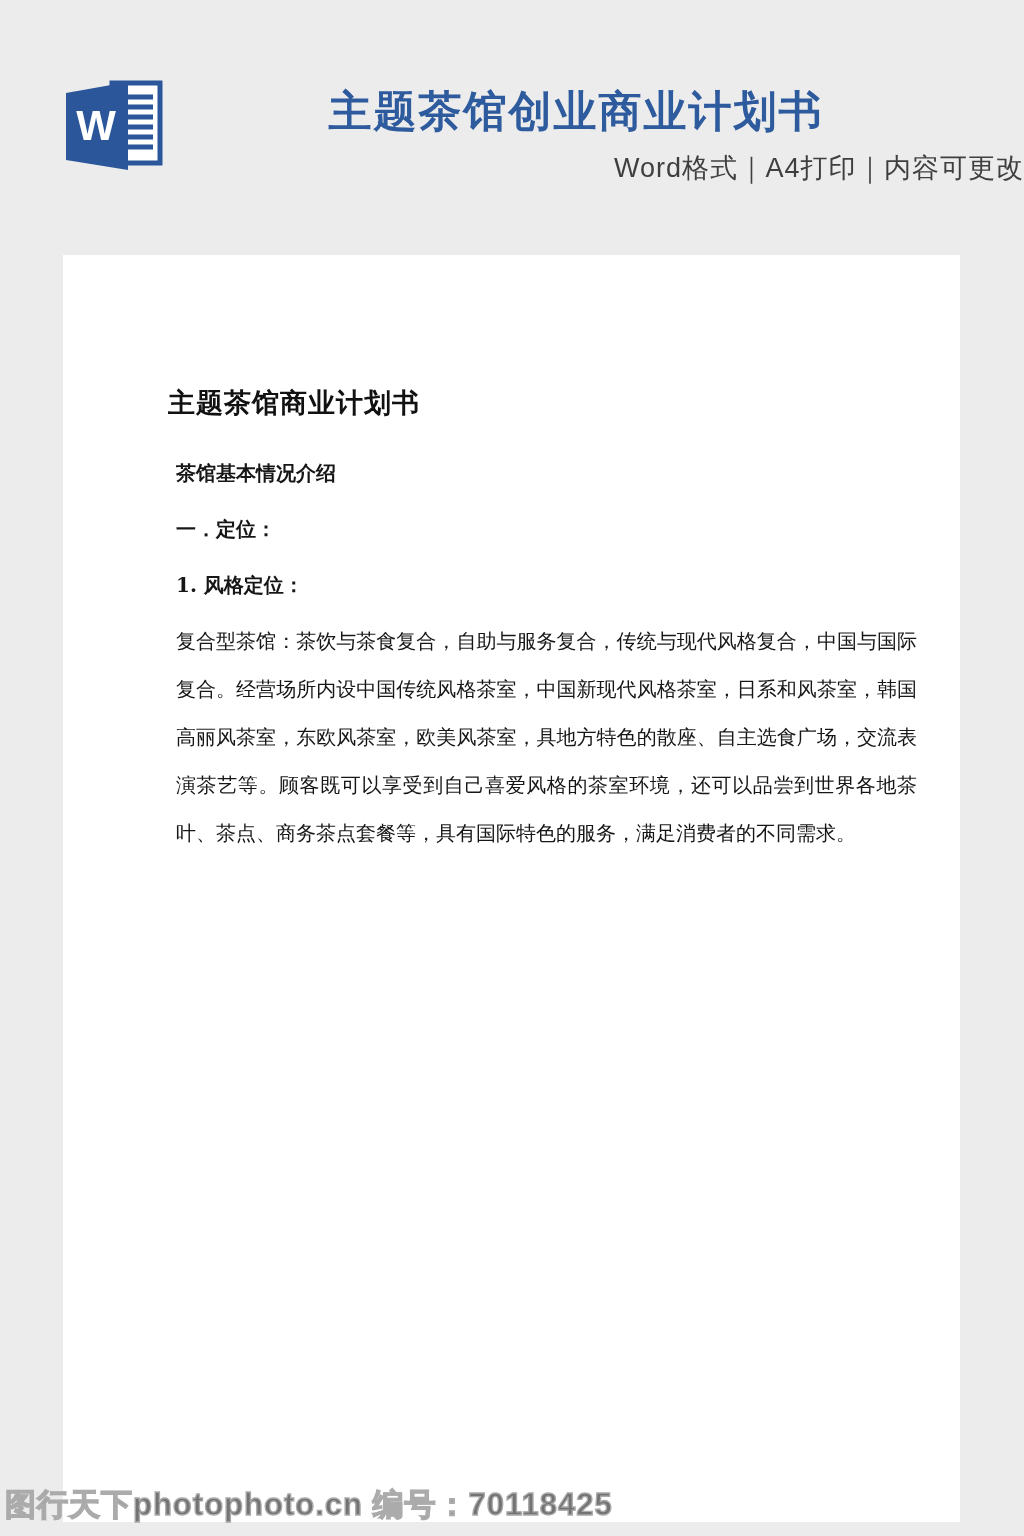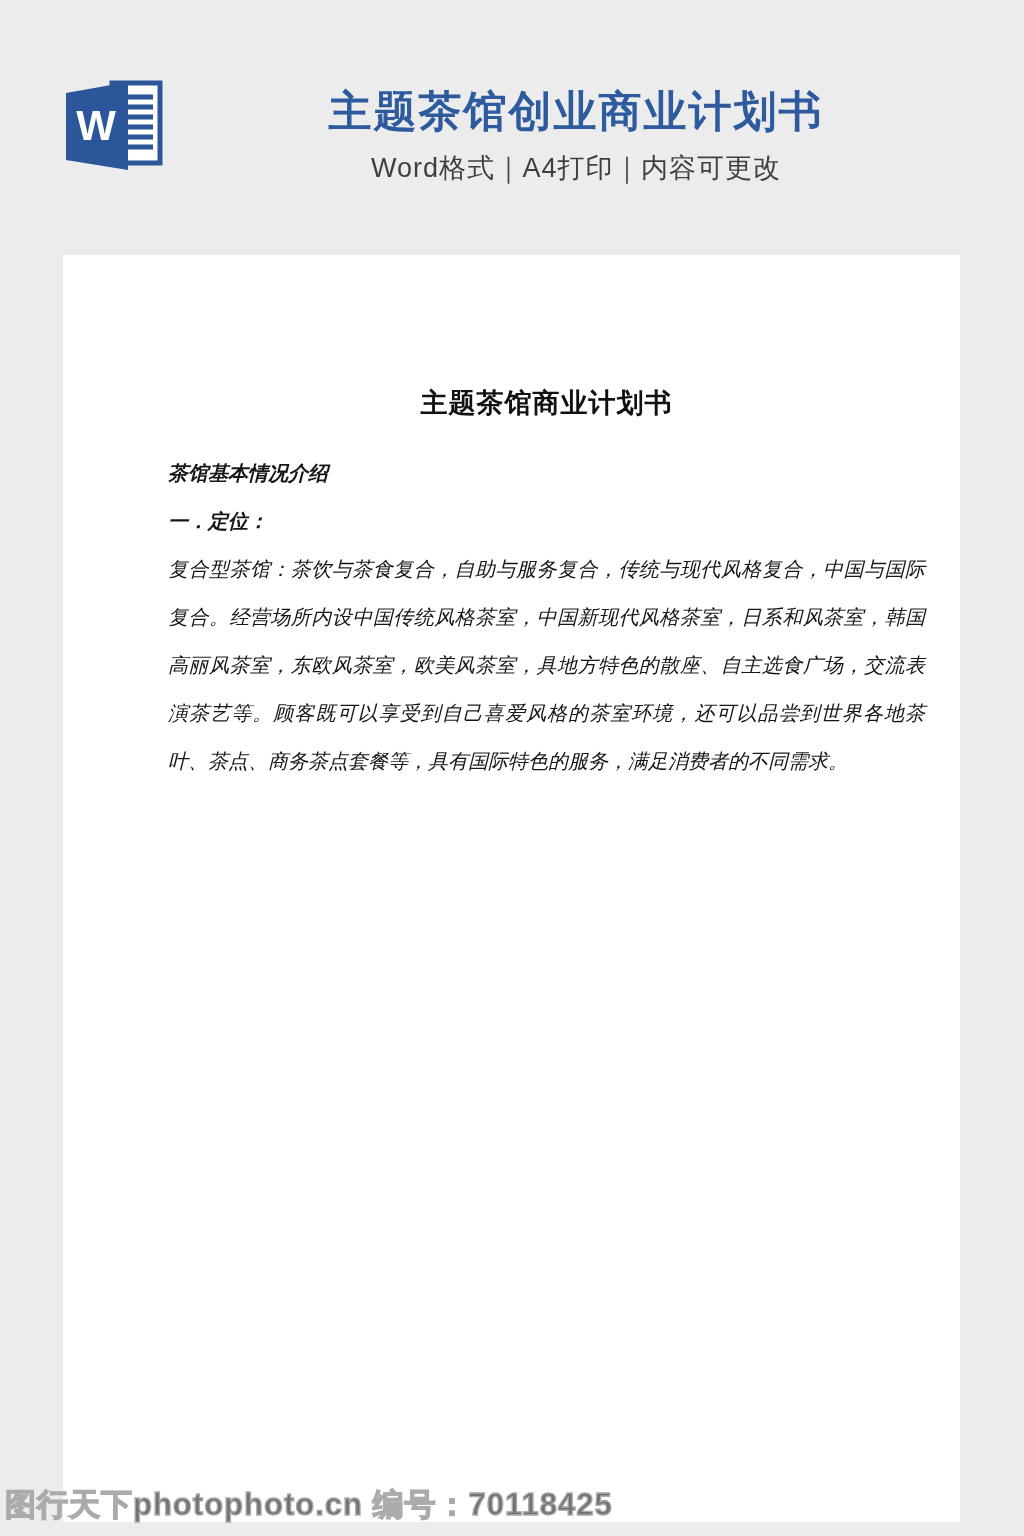--- a/index.html
+++ b/index.html
@@ -34,45 +34,45 @@
     font-weight: bold;
     letter-spacing: 2px;
     color: #2e5b9e;
     line-height: 1.1;
   }
   .header-subtitle {
     margin-top: 15px;
     font-size: 27px;
     color: #3f3f3f;
     letter-spacing: 1px;
+    text-align: right;
   }
 
   
   .page {
     position: absolute;
     left: 63px; top: 255px;
     width: 897px; height: 1267px;
     background: #ffffff;
     padding: 130px 35px 0 105px;
   }
   .doc-title {
-    text-align: center;
     font-size: 27px;
     font-weight: bold;
     color: #111111;
     margin-bottom: 28px;
     letter-spacing: 1px;
   }
   .doc-body {
     font-size: 20px;
     line-height: 48px;
     color: #161616;
     text-align: justify;
   }
-  .doc-body p { margin: 0; font-style: italic; }
+  .doc-body p { margin: 8px; }
   .doc-heading { font-weight: bold; }
   .indent { text-indent: 2em; }
 
   
   .watermark {
     position: absolute;
     left: 5px; bottom: 10px;
     font-family: "Liberation Sans", "DejaVu Sans", sans-serif;
     font-size: 31px;
     font-weight: bold;
@@ -107,17 +107,18 @@
     <div class="header-title">主题茶馆创业商业计划书</div>
     <div class="header-subtitle">Word格式｜A4打印｜内容可更改</div>
   </div>
 </div>
 
 <div class="page">
   <div class="doc-title">主题茶馆商业计划书</div>
   <div class="doc-body">
     <p class="doc-heading">茶馆基本情况介绍</p>
     <p class="doc-heading">一．定位：</p>
+    <p class="doc-heading">1. 风格定位：</p>
     <p>复合型茶馆：茶饮与茶食复合，自助与服务复合，传统与现代风格复合，中国与国际复合。经营场所内设中国传统风格茶室，中国新现代风格茶室，日系和风茶室，韩国高丽风茶室，东欧风茶室，欧美风茶室，具地方特色的散座、自主选食广场，交流表演茶艺等。顾客既可以享受到自己喜爱风格的茶室环境，还可以品尝到世界各地茶叶、茶点、商务茶点套餐等，具有国际特色的服务，满足消费者的不同需求。</p>
   </div>
 </div>
 
 <div class="watermark">图行天下photophoto.cn 编号：70118425</div>
 
 </body></html>

